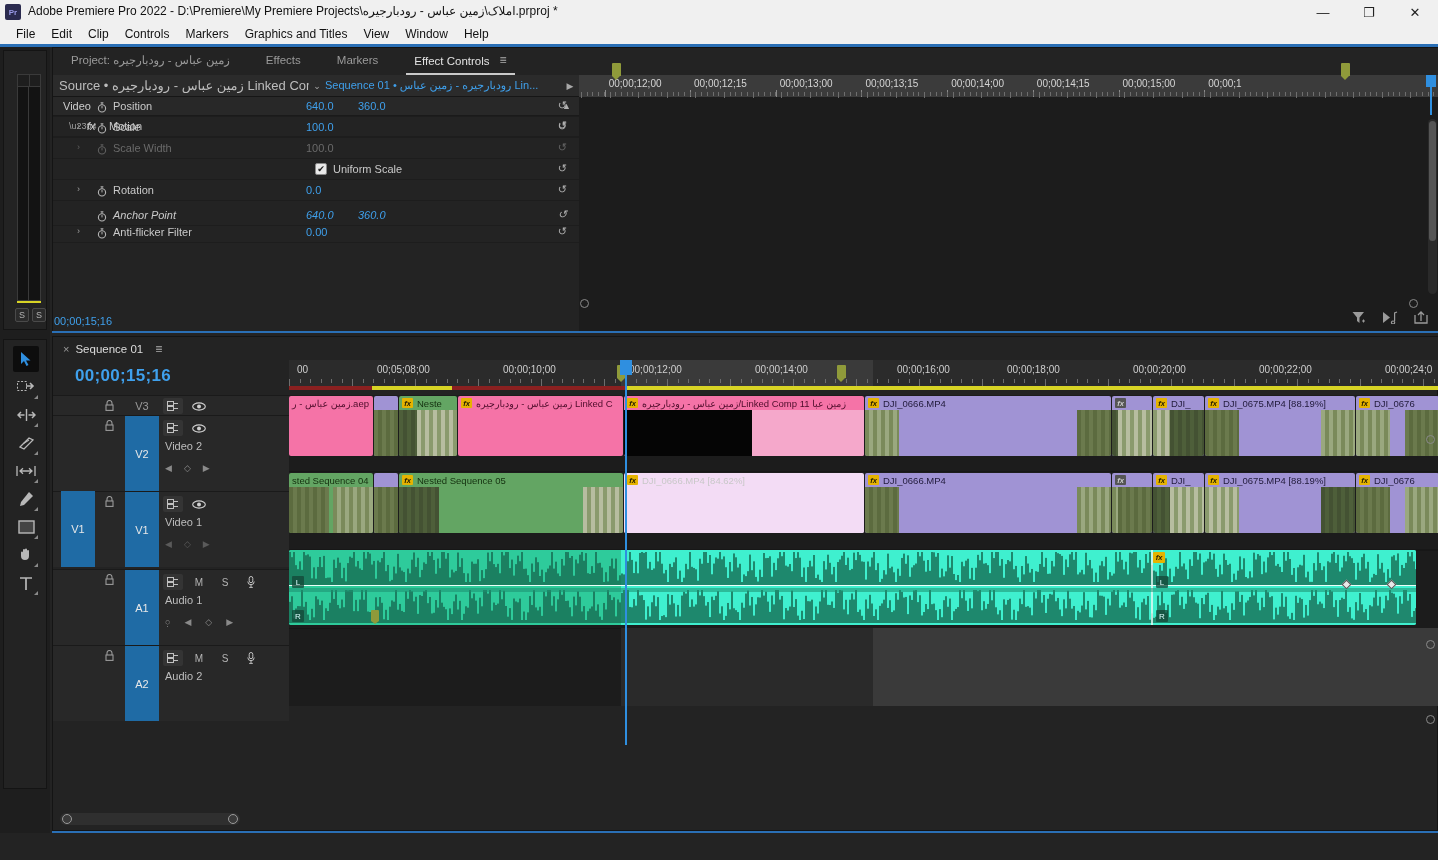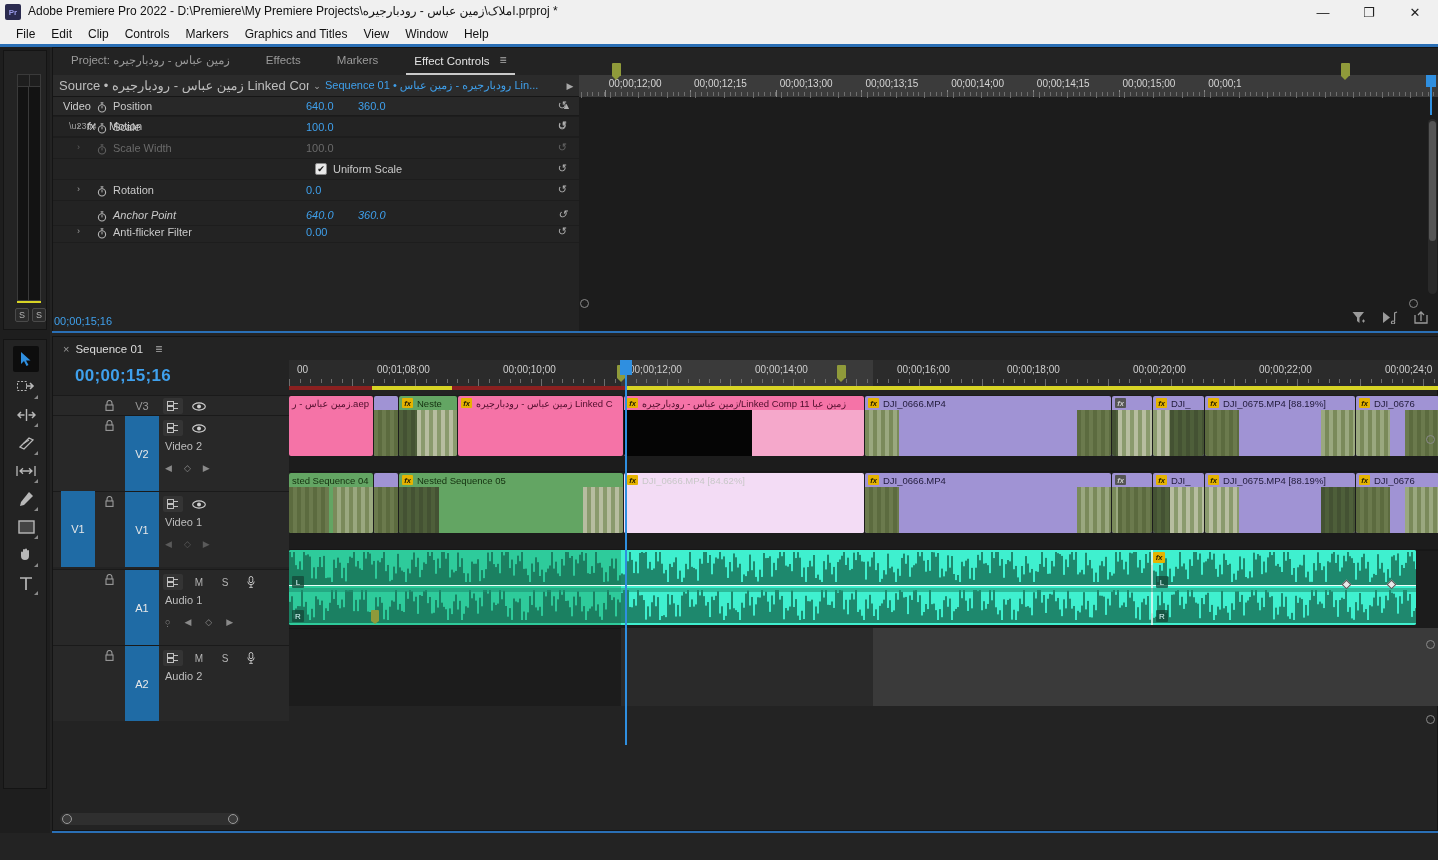--- a/index.html
+++ b/index.html
@@ -643,21 +643,21 @@
         </span>
         <span class="ti">
           <span style="border:1px solid #8a8a8a;border-radius:2px;padding:0 3px;font-size:8px;color:#b4b4b4;">CC</span>
         </span>
       </div>
     </div>
 
     <div id="tlruler">
       <div class="seg-work" style="left:332px;width:252px;"></div>
     <div class="tk" style="left: 8px;">00</div>
-        <div class="tk" style="left: 88px;">00;01;08;00</div>
+        <div class="tk" style="left: 88px;">00;05;08;00</div>
         <div class="tk" style="left: 214px;">00;00;10;00</div>
         <div class="tk" style="left: 340px;">00;00;12;00</div>
         <div class="tk" style="left: 466px;">00;00;14;00</div>
         <div class="tk" style="left: 592px; margin-left: 16px;">00;00;16;00</div>
         <div class="tk" style="left: 718px;">00;00;18;00</div>
         <div class="tk" style="left: 844px;">00;00;20;00</div>
         <div class="tk" style="left: 970px; text-align: center;">00;00;22;00</div>
         <div class="tk" style="left: 1096px;">00;00;24;0</div>
       </div>
     <div id="tltickrow">

